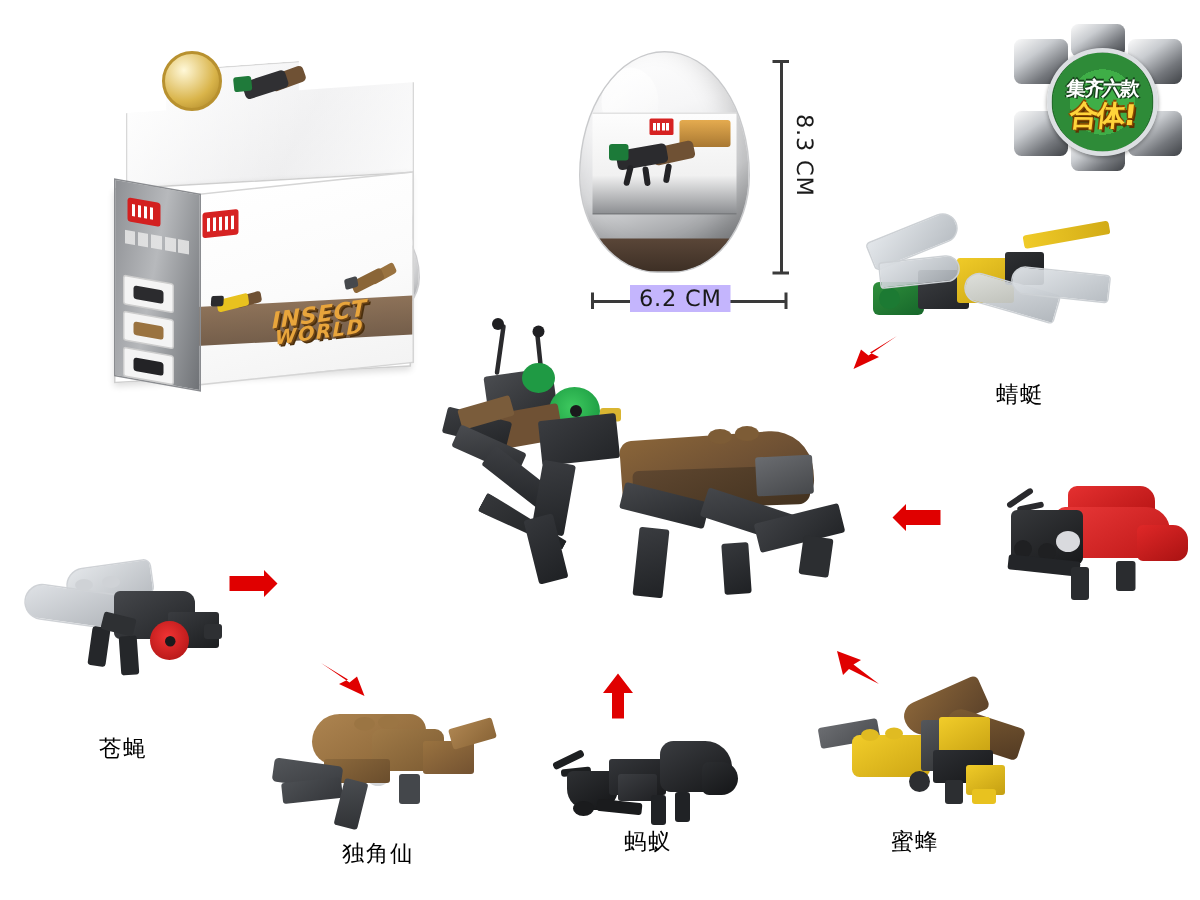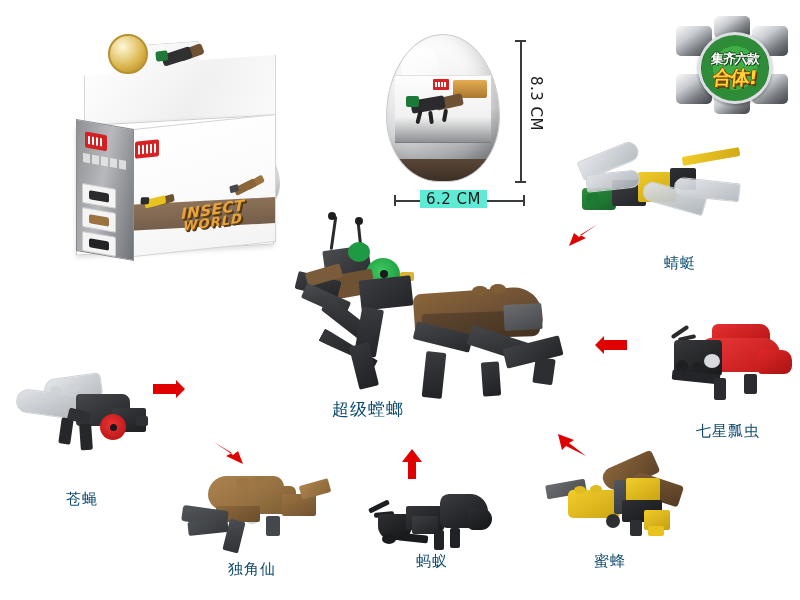--- a/index.html
+++ b/index.html
@@ -7,21 +7,21 @@
     width:800px;height:600px;
     background:#ffffff;
     font-family:"DejaVu Sans","Liberation Sans",sans-serif;
     overflow:hidden;position:relative;
   }
   .stage{position:absolute;inset:0;}
   .abs{position:absolute;}
 
   
   .caption{
-    font-size:15px;color:#0c4a6e;text-align:center;
+    font-size:15px;color:#000000;text-align:center;
     font-family:Liberation Serif, serif;
     white-space:nowrap;letter-spacing:1px;
   }
 
   
   #display-box{left:62px;top:28px;width:250px;height:240px;}
   .box-backwall{
     position:absolute;left:22px;top:14px;width:190px;height:120px;
     background:linear-gradient(180deg,#fdfdfd 0%,#f1f1f1 100%);
     border:1px solid #d8d8d8;
@@ -329,21 +329,21 @@
     </div>
 
     <div class="dim-line dim-v" style="left:134px;top:6px;height:142px;"></div>
     <div class="dim-cap-v" style="left:129px;top:6px;"></div>
     <div class="dim-cap-v" style="left:129px;top:147px;"></div>
     <div class="dim-text vert" style="left:141px;top:42px;">8.3 CM</div>
 
     <div class="dim-line dim-h" style="left:8px;top:166px;width:130px;"></div>
     <div class="dim-cap-h" style="left:8px;top:161px;"></div>
     <div class="dim-cap-h" style="left:137px;top:161px;"></div>
-    <div class="dim-text" style="left:34px;top:156px;background:#5eead4;padding:0 6px;">6.2 CM</div>
+    <div class="dim-text" style="left:34px;top:156px;background:#c4b5fd;padding:0 6px;">6.2 CM</div>
   </div>
 
   <div class="abs" id="combine-emblem">
     <div class="emblem-cross">
       <span class="emb-arm" style="left:0px;top:4px;"></span>
       <span class="emb-arm" style="left:76px;top:4px;"></span>
       <span class="emb-arm" style="left:0px;top:52px;"></span>
       <span class="emb-arm" style="left:76px;top:52px;"></span>
       <span class="emb-arm" style="left:38px;top:-6px;width:36px;height:22px;"></span>
       <span class="emb-arm" style="left:38px;top:70px;width:36px;height:22px;"></span>
@@ -386,21 +386,20 @@
     <span class="blk" style="left:58px;top:128px;width:20px;height:44px;background:linear-gradient(160deg,#35373b,#1f2124);transform:rotate(-14deg);"></span>
     <span class="blk" style="left:118px;top:112px;width:58px;height:18px;background:linear-gradient(150deg,#45474b,#26282b);transform:rotate(14deg);"></span>
     <span class="blk" style="left:128px;top:136px;width:20px;height:46px;background:linear-gradient(160deg,#3a3c40,#202225);transform:rotate(6deg);"></span>
 
     <span class="blk" style="left:172px;top:118px;width:62px;height:20px;background:linear-gradient(150deg,#45474b,#26282b);transform:rotate(18deg);"></span>
     <span class="blk" style="left:208px;top:126px;width:58px;height:20px;background:linear-gradient(150deg,#3f4145,#232528);transform:rotate(-14deg);"></span>
     <span class="blk" style="left:238px;top:142px;width:20px;height:26px;background:#2c2e31;transform:rotate(8deg);"></span>
     <span class="blk" style="left:186px;top:146px;width:18px;height:34px;background:linear-gradient(160deg,#36383c,#1f2124);transform:rotate(-4deg);"></span>
   </div>
 
-  <div class="abs caption" style="left:308px;top:398px;width:120px;font-size:17px;">超级螳螂</div>
 
   <div class="abs arrow" style="left:566px;top:222px;transform:rotate(0deg);">
     <svg viewBox="0 0 34 26">
         <path d="M32 2 L14 13 L20 16 L3 24 L8 11 L13 15 Z" fill="#e00000"></path>
       </svg>
   </div>
   <div class="abs arrow" style="left:594px;top:334px;">
     <svg viewBox="0 0 34 26">
         <path d="M33 6 L10 6 L10 2 L1 11 L10 20 L10 16 L33 16 Z" fill="#e00000"></path>
       </svg>
@@ -447,21 +446,20 @@
     <span class="blk" style="left:46px;top:16px;width:76px;height:34px;background:linear-gradient(150deg,#e93838,#bf1818);border-radius:6px 16px 10px 4px;"></span>
     <span class="blk" style="left:100px;top:28px;width:34px;height:24px;background:linear-gradient(150deg,#e02828,#a91212);border-radius:4px 10px 8px 4px;"></span>
     <span class="blk" style="left:16px;top:18px;width:48px;height:36px;background:linear-gradient(150deg,#36383b,#18191b);border-radius:4px;"></span>
     <span class="blk" style="left:46px;top:32px;width:16px;height:14px;border-radius:50%;background:#d9dade;"></span>
     <span class="blk" style="left:18px;top:38px;width:12px;height:12px;border-radius:50%;background:#1f2022;"></span>
     <span class="blk" style="left:34px;top:40px;width:12px;height:12px;border-radius:50%;background:#1f2022;"></span>
     <span class="blk" style="left:14px;top:50px;width:48px;height:10px;background:#232528;transform:rotate(6deg);"></span>
     <span class="blk" style="left:56px;top:56px;width:12px;height:22px;background:#2a2c2f;"></span>
     <span class="blk" style="left:86px;top:52px;width:13px;height:20px;background:#2a2c2f;"></span>
   </div>
-  <div class="abs caption" style="left:668px;top:422px;width:120px;">七星瓢虫</div>
 
   <div class="abs model" style="left:538px;top:460px;width:140px;height:82px;">
     <span class="blk" style="left:64px;top:0px;width:56px;height:24px;background:linear-gradient(150deg,#8a6539,#5d432a);border-radius:10px 4px 4px 14px;transform:rotate(-24deg);"></span>
     <span class="blk" style="left:92px;top:18px;width:52px;height:22px;background:linear-gradient(150deg,#7d5c33,#523a23);border-radius:10px 4px 4px 14px;transform:rotate(18deg);"></span>
     <span class="blk" style="left:8px;top:22px;width:40px;height:14px;background:linear-gradient(150deg,#6b6d71,#4a4c50);transform:rotate(-10deg);"></span>
     <span class="blk" style="left:30px;top:30px;width:52px;height:28px;background:linear-gradient(150deg,#f2cd2a,#ccA514);border-radius:5px;"></span>
     <span class="blk" style="left:36px;top:26px;width:12px;height:8px;border-radius:50%;background:#e0bb22;"></span>
     <span class="blk" style="left:52px;top:25px;width:12px;height:8px;border-radius:50%;background:#e0bb22;"></span>
     <span class="blk" style="left:76px;top:20px;width:16px;height:34px;background:linear-gradient(150deg,#55575b,#36383b);"></span>
     <span class="blk" style="left:88px;top:18px;width:34px;height:24px;background:linear-gradient(150deg,#f2cd2a,#c9a313);"></span>

